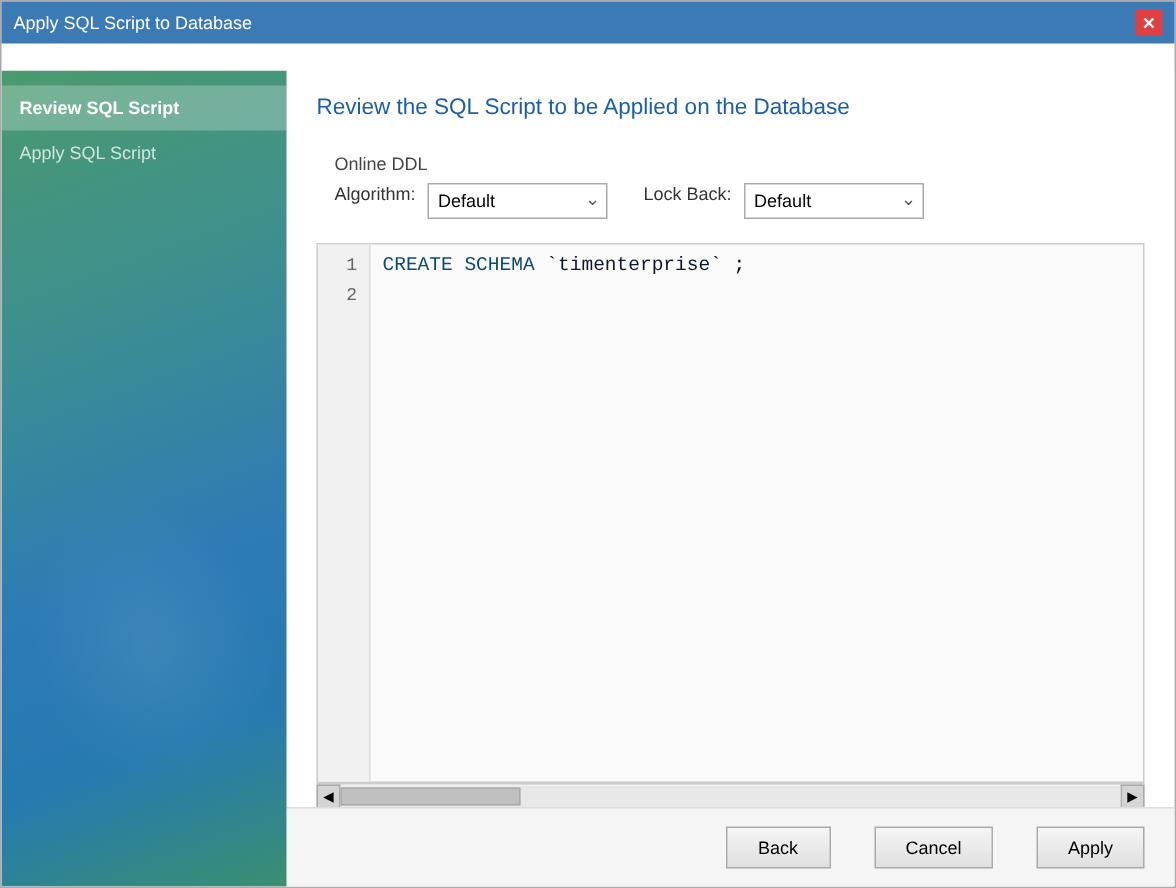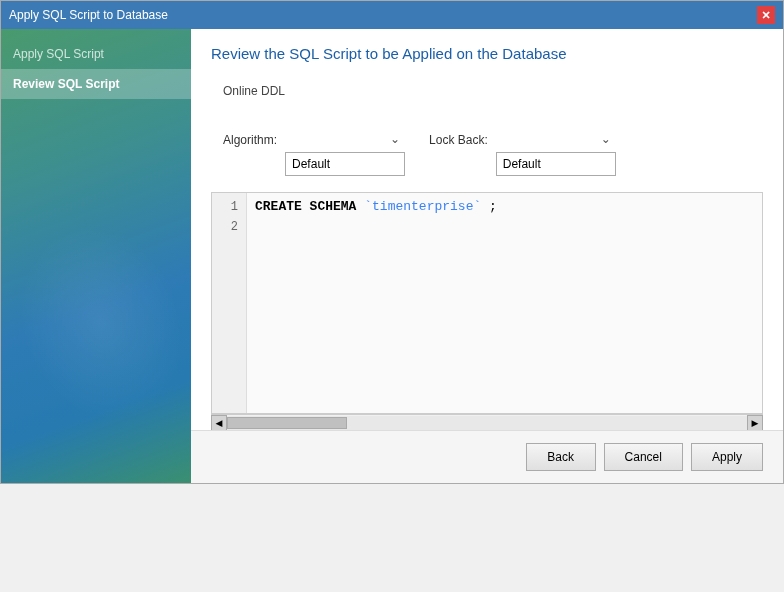--- a/index.html
+++ b/index.html
@@ -1,24 +1,25 @@
 <!DOCTYPE html>
 <html><head>
   <meta charset="utf-8">
   <style>
     * { box-sizing: border-box; margin: 0; padding: 0; }
     body { font-family: 'Segoe UI', Tahoma, Geneva, Verdana, sans-serif; font-size: 13px; background: #f0f0f0; width: 784px; height: 592px; overflow: hidden; }
 
     .window {
       width: 784px;
-      height: 484px;
+      height: 592px;
       display: flex;
       flex-direction: column;
       border: 1px solid #aaa;
       background: #fff;
+      gap: 18px;
     }
 
     .title-bar {
       background: #3c7ab5;
       color: white;
       padding: 6px 8px;
       display: flex;
       align-items: center;
       justify-content: space-between;
       height: 28px;
@@ -117,42 +118,41 @@
 
     .ddl-label {
       font-size: 12px;
       color: #444;
       margin-bottom: 6px;
       font-weight: normal;
     }
 
     .ddl-row {
       display: flex;
-      align-items: center;
+      align-items: flex-start;
       gap: 8px;
       margin-bottom: 8px;
     }
 
     .ddl-field-label {
       font-size: 12px;
       color: #333;
     }
 
     .ddl-select {
       border: 1px solid #aaa;
       background: white;
       padding: 2px 20px 2px 6px;
       font-size: 12px;
       height: 24px;
       appearance: none;
       -webkit-appearance: none;
       cursor: pointer;
       position: relative;
       min-width: 120px;
-      margin-top: 48px;
     }
 
     .select-wrapper {
       position: relative;
       display: inline-block;
     }
 
     .select-wrapper::after {
       content: '⌄';
       position: absolute;
@@ -199,22 +199,22 @@
     .code-content {
       padding: 4px 8px;
       flex: 1;
     }
 
     .code-line {
       line-height: 20px;
       white-space: pre;
     }
 
-    .kw-blue { color: #000000; font-weight: bold; }
-    .kw-tick { color: #3b82f6; }
+    .kw-blue { color: #0c4a6e; font-weight: normal; }
+    .kw-tick { color: #0f172a; }
 
     
     .scrollbar-area {
       height: 16px;
       background: #f0f0f0;
       display: flex;
       align-items: center;
       border-top: 1px solid #ccc;
       margin: 0 20px;
       flex-shrink: 0;
@@ -262,44 +262,45 @@
     }
 
     .btn {
       padding: 5px 20px;
       font-size: 12px;
       border: 1px solid #aaa;
       background: linear-gradient(to bottom, #f5f5f5, #e0e0e0);
       cursor: pointer;
       min-width: 70px;
       height: 28px;
+      margin-left: 21px;
     }
 
     .btn-apply {
       background: linear-gradient(to bottom, #f5f5f5, #e0e0e0);
     }
   </style>
 </head>
 <body>
 
 <div class="window">
 
   <div class="title-bar">
     <span class="title-bar-text">Apply SQL Script to Database</span>
     <button class="title-bar-close">✕</button>
   </div>
 
   <div class="main-content">
 
     <div class="sidebar">
+      <div class="sidebar-item active">
+        <span>Review SQL Script</span>
+      </div>
       <div class="sidebar-item inactive">
         <span>Apply SQL Script</span>
-      </div>
-      <div class="sidebar-item active">
-        <span>Review SQL Script</span>
       </div>
     </div>
 
     <div class="right-panel">
 
       <div class="panel-header">
         <div class="panel-title">Review the SQL Script to be Applied on the Database</div>
       </div>
 
       <div class="ddl-section">

